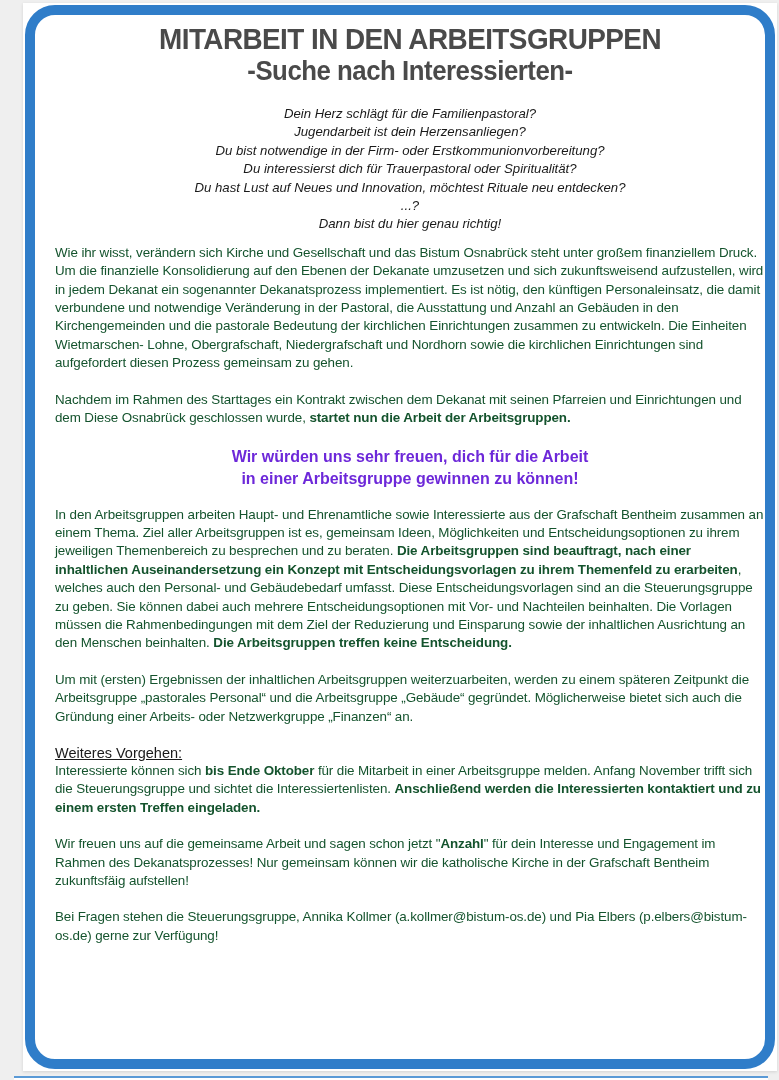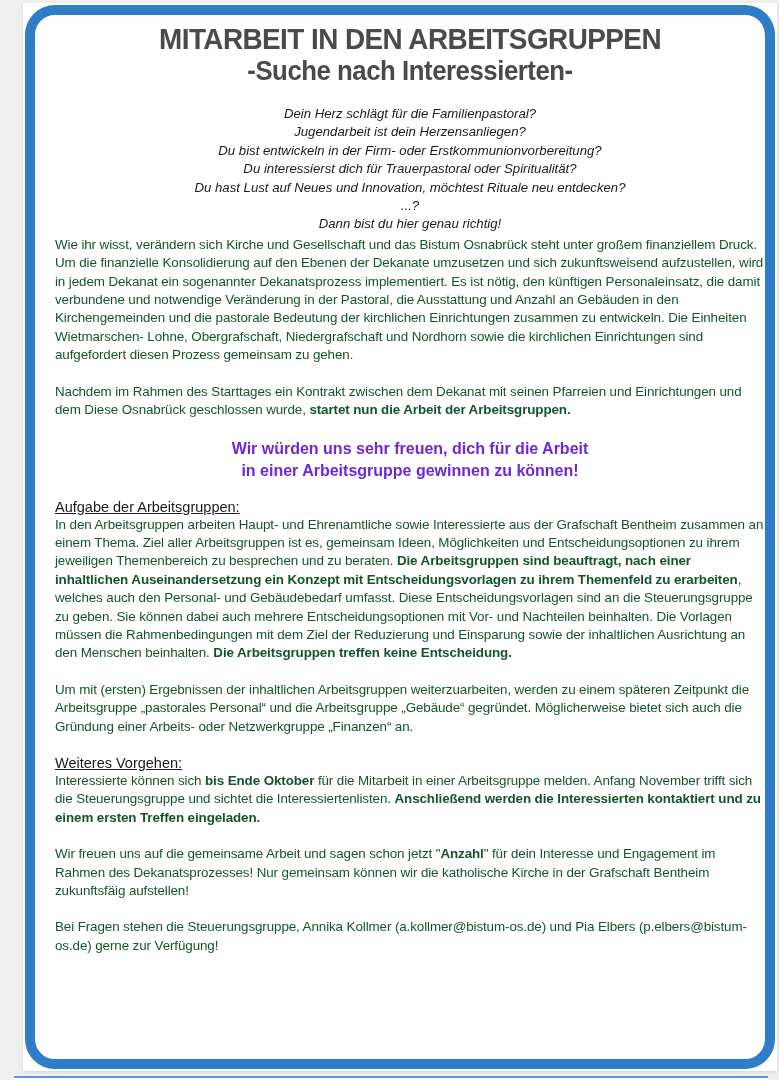--- a/index.html
+++ b/index.html
@@ -70,21 +70,21 @@
       letter-spacing: -0.5px;
       margin: 0 0 18px 0;
       transform: scaleX(0.92);
     }
     .questions {
       text-align: center;
       font-style: italic;
       font-size: 13.2px;
       line-height: 18.4px;
       color: #1a1a1a;
-      margin: 0 0 2px 0;
+      margin: 0 0 10px 0;
     }
     .questions div { margin: 0; }
     p.body {
       font-size: 13.4px;
       line-height: 18.4px;
       margin: 0 0 18px 0;
       letter-spacing: -0.1px;
       color: #14532d;
     }
     p.body b { font-weight: bold; }
@@ -111,38 +111,37 @@
 <div class="page">
   <div class="frame"></div>
 
   <div class="content">
     <h1 class="title">MITARBEIT IN DEN ARBEITSGRUPPEN</h1>
     <h2 class="subtitle">-Suche nach Interessierten-</h2>
 
     <div class="questions">
       <div>Dein Herz schlägt für die Familienpastoral?</div>
       <div>Jugendarbeit ist dein Herzensanliegen?</div>
-      <div>Du bist entwickeln in der Firm- oder Erstkommunionvorbereitung?</div>
+      <div>Du bist notwendige in der Firm- oder Erstkommunionvorbereitung?</div>
       <div>Du interessierst dich für Trauerpastoral oder Spiritualität?</div>
       <div>Du hast Lust auf Neues und Innovation, möchtest Rituale neu entdecken?</div>
       <div>...?</div>
       <div>Dann bist du hier genau richtig!</div>
     </div>
 
     <p class="body">Wie ihr wisst, verändern sich Kirche und Gesellschaft und das Bistum Osnabrück steht unter großem finanziellem Druck. Um die finanzielle Konsolidierung auf den Ebenen der Dekanate umzusetzen und sich zukunftsweisend aufzustellen, wird in jedem Dekanat ein sogenannter Dekanatsprozess implementiert. Es ist nötig, den künftigen Personaleinsatz, die damit verbundene und notwendige Veränderung in der Pastoral, die Ausstattung und Anzahl an Gebäuden in den Kirchengemeinden und die pastorale Bedeutung der kirchlichen Einrichtungen zusammen zu entwickeln. Die Einheiten Wietmarschen- Lohne, Obergrafschaft, Niedergrafschaft und Nordhorn sowie die kirchlichen Einrichtungen sind aufgefordert diesen Prozess gemeinsam zu gehen.</p>
 
     <p class="body"><span>Nachdem im Rahmen des Starttages ein Kontrakt zwischen dem Dekanat mit seinen Pfarreien und Einrichtungen und dem Diese Osnabrück geschlossen wurde, </span><b>startet nun die Arbeit der Arbeitsgruppen.</b></p>
 
     <div class="callout">
       <div>Wir würden uns sehr freuen, dich für die Arbeit</div>
       <div>in einer Arbeitsgruppe gewinnen zu können!</div>
     </div>
 
     <div class="section">
-      <div class="section-heading">Aufgabe der Arbeitsgruppen:</div>
       <p class="body"><span>In den Arbeitsgruppen arbeiten Haupt- und Ehrenamtliche sowie Interessierte aus der Grafschaft Bentheim zusammen an einem Thema. Ziel aller Arbeitsgruppen ist es, gemeinsam Ideen, Möglichkeiten und Entscheidungsoptionen zu ihrem jeweiligen Themenbereich zu besprechen und zu beraten. </span><b>Die Arbeitsgruppen sind beauftragt, nach einer inhaltlichen Auseinandersetzung ein Konzept mit Entscheidungsvorlagen zu ihrem Themenfeld zu erarbeiten</b><span>, welches auch den Personal- und Gebäudebedarf umfasst. Diese Entscheidungsvorlagen sind an die Steuerungsgruppe zu geben. Sie können dabei auch mehrere Entscheidungsoptionen mit Vor- und Nachteilen beinhalten. Die Vorlagen müssen die Rahmenbedingungen mit dem Ziel der Reduzierung und Einsparung sowie der inhaltlichen Ausrichtung an den Menschen beinhalten. </span><b>Die Arbeitsgruppen treffen keine Entscheidung.</b></p>
       <p class="body">Um mit (ersten) Ergebnissen der inhaltlichen Arbeitsgruppen weiterzuarbeiten, werden zu einem späteren Zeitpunkt die Arbeitsgruppe „pastorales Personal“ und die Arbeitsgruppe „Gebäude“ gegründet. Möglicherweise bietet sich auch die Gründung einer Arbeits- oder Netzwerkgruppe „Finanzen“ an.</p>
     </div>
 
     <div class="section">
       <div class="section-heading">Weiteres Vorgehen:</div>
       <p class="body"><span>Interessierte können sich </span><b>bis Ende Oktober</b><span> für die Mitarbeit in einer Arbeitsgruppe melden. Anfang November trifft sich die Steuerungsgruppe und sichtet die Interessiertenlisten. </span><b>Anschließend werden die Interessierten kontaktiert und zu einem ersten Treffen eingeladen.</b></p>
     </div>
 
     <p class="body"><span>Wir freuen uns auf die gemeinsame Arbeit und sagen schon jetzt "</span><b>Anzahl</b><span>" für dein Interesse und Engagement im Rahmen des Dekanatsprozesses! Nur gemeinsam können wir die katholische Kirche in der Grafschaft Bentheim zukunftsfäig aufstellen!</span></p>

